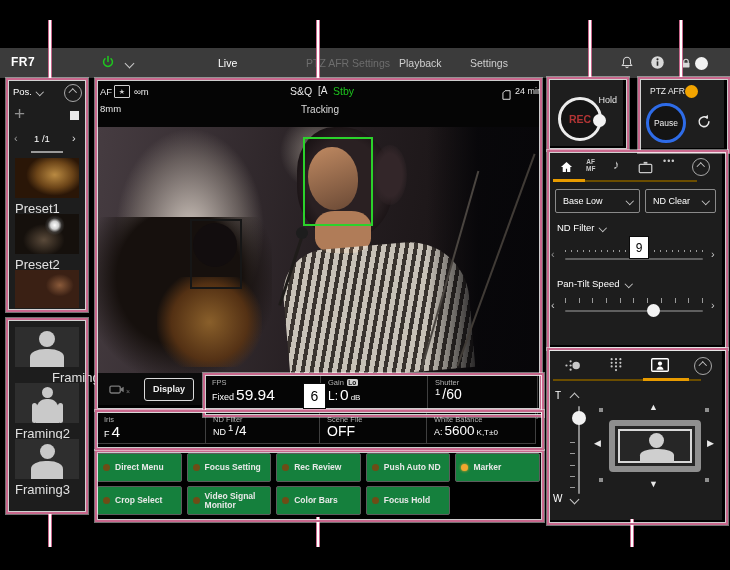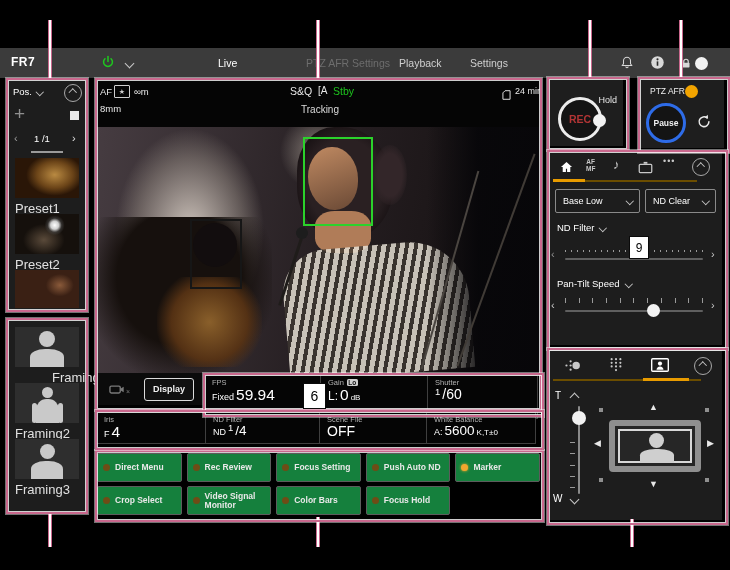--- a/index.html
+++ b/index.html
@@ -286,25 +286,25 @@
     </div>
   </div>
 
   <div id="abtns">
     <div class="abtn">
         <span class="led"></span>
         <span>Direct Menu</span>
       </div>
     <div class="abtn">
         <span class="led"></span>
+        <span>Focus Setting</span>
+      </div>
+    <div class="abtn">
+        <span class="led"></span>
         <span>Rec Review</span>
-      </div>
-    <div class="abtn">
-        <span class="led"></span>
-        <span>Focus Setting</span>
       </div>
     <div class="abtn">
         <span class="led"></span>
         <span>Push Auto ND</span>
       </div>
     <div class="abtn">
         <span class="led on"></span>
         <span>Marker</span>
       </div>
     <div class="abtn">
@@ -330,21 +330,21 @@
          display:flex;align-items:center;justify-content:center;color:#b23535;font-size:10.5px;font-weight:bold;box-sizing:border-box;">REC</div>
     <span class="abs" style="right:6px;top:16px;color:#e8e8e8;font-size:9px;">Hold</span>
     <span class="abs" style="left:50px;top:41px;width:5px;height:1.5px;background:#8a8a8a;"></span>
     <span class="toggle abs" style="left:46px;top:36px;"><span class="knob"></span></span>
   </div>
 
   <div class="rpanel" style="left:640px;top:79px;width:84px;height:69px;background:#1e1e1e;">
     <span class="abs" style="left:10px;top:7px;color:#f0f0f0;font-size:8.5px;">PTZ AFR</span>
     <span class="toggle on abs" style="left:56px;top:7px;"><span class="knob"></span></span>
     <div class="abs" style="left:6px;top:24px;width:40px;height:40px;border:3px solid #2e6ce8;border-radius:50%;background:#141414;
-         display:flex;align-items:center;justify-content:center;color:#f0f0f0;font-size:8.5px;box-sizing:border-box;font-weight:bold;">Pause</div>
+         display:flex;align-items:center;justify-content:center;color:#f0f0f0;font-size:8.5px;box-sizing:border-box;">Pause</div>
     <span class="abs" style="left:55px;top:33px;">
       <svg width="18" height="18" viewBox="0 0 24 24">
           <path d="M18.5 13a6.5 6.5 0 1 1-2.2-4.9" stroke="#e8e8e8" stroke-width="2" fill="none" stroke-linecap="round"></path>
           <path d="M17 3.5l.4 4.8-4.7-.7z" fill="#e8e8e8"></path>
         </svg>
     </span>
   </div>
 
   <div class="rpanel" style="left:549px;top:152px;width:173px;height:193px;">
     <span class="abs" style="left:10px;top:8px;">

